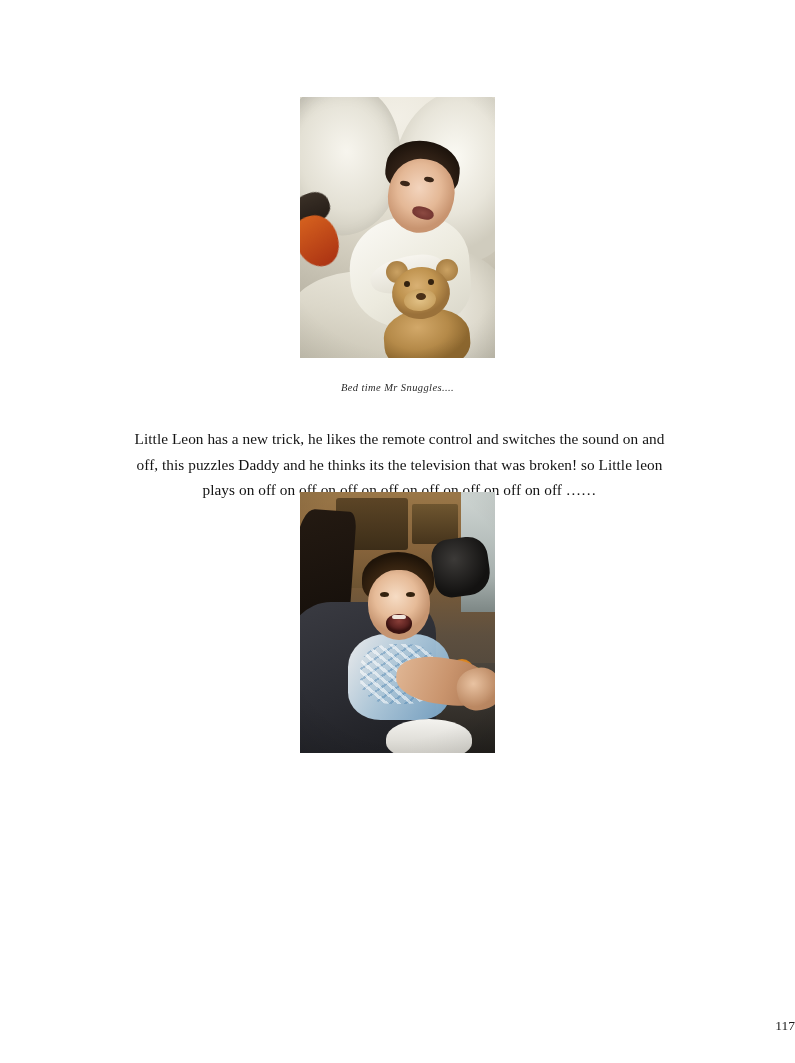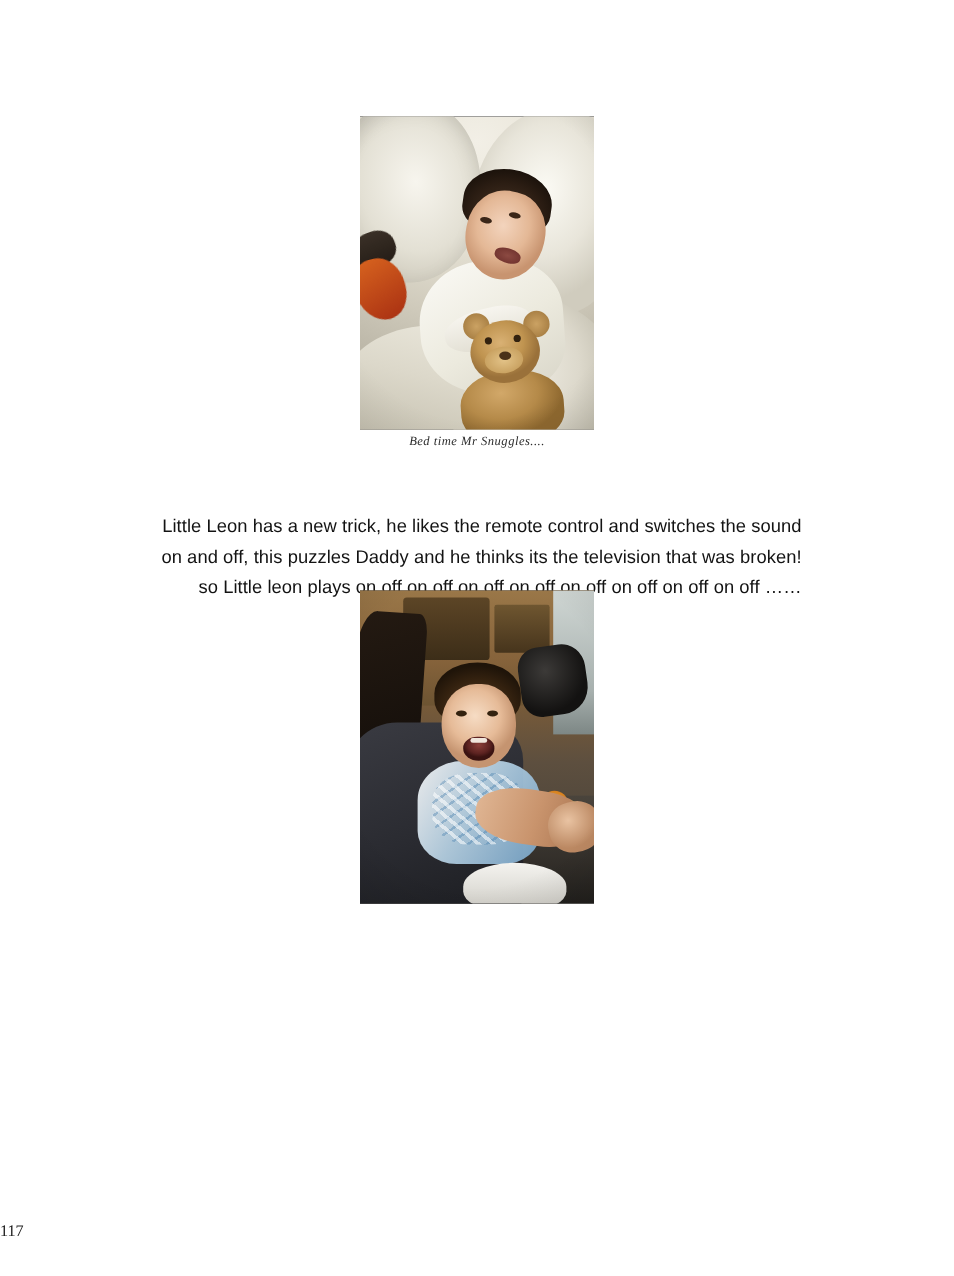--- a/index.html
+++ b/index.html
@@ -34,21 +34,21 @@
     overflow: hidden;
     border: 0;
     background: #2a2a2a;
   }
   .caption {
     font-family: "Liberation Serif", serif;
     font-style: italic;
     font-size: 10.5px;
     letter-spacing: 0.4px;
     color: #2b2b2b;
-    margin-top: 0;
+    margin-top: 20px;
   }
 
   
   #fig1 { top: 97px; }
   #fig1 .figure-img { width: 195px; height: 261px; }
 
   .f1-bg {
     position: absolute; inset: 0;
     background:
       radial-gradient(120% 80% at 50% 8%, #f2efe6 0%, #e7e3d6 38%, #cfcabb 70%, #b6b1a2 100%);
@@ -293,34 +293,34 @@
     position: absolute; inset: 0;
     background: radial-gradient(120% 100% at 50% 45%, rgba(0,0,0,0) 50%, rgba(0,0,0,0.30) 100%);
   }
 
   
   .body-text {
     position: absolute;
     left: 131px;
     top: 411px;
     width: 537px;
-    font-family: Liberation Sans, sans-serif;
+    font-family: Liberation Serif, serif;
     font-size: 15.3px;
     line-height: 25.5px;
     color: #131313;
-    text-align: right;
+    text-align: center;
     letter-spacing: 0.05px;
   }
 
   
   .page-number {
     position: absolute;
     left: 0; right: 0;
     top: 1018px;
-    text-align: left;
+    text-align: right;
     font-family: "Liberation Serif", serif;
     font-size: 13.5px;
     color: #1b1b1b;
   }
 </style>
 </head>
 <body>
 
 <div class="page">
 

